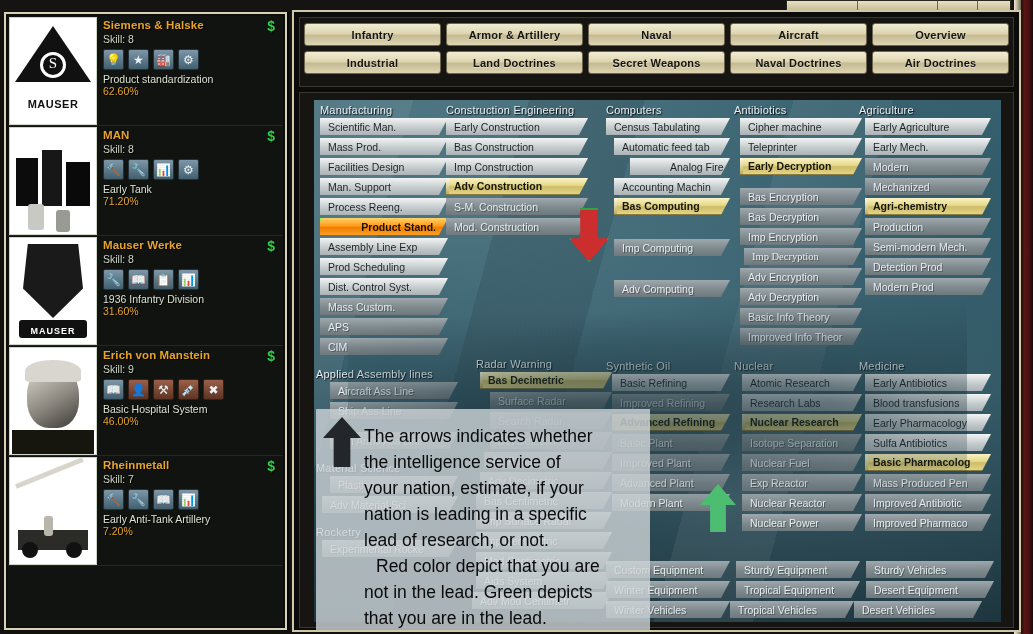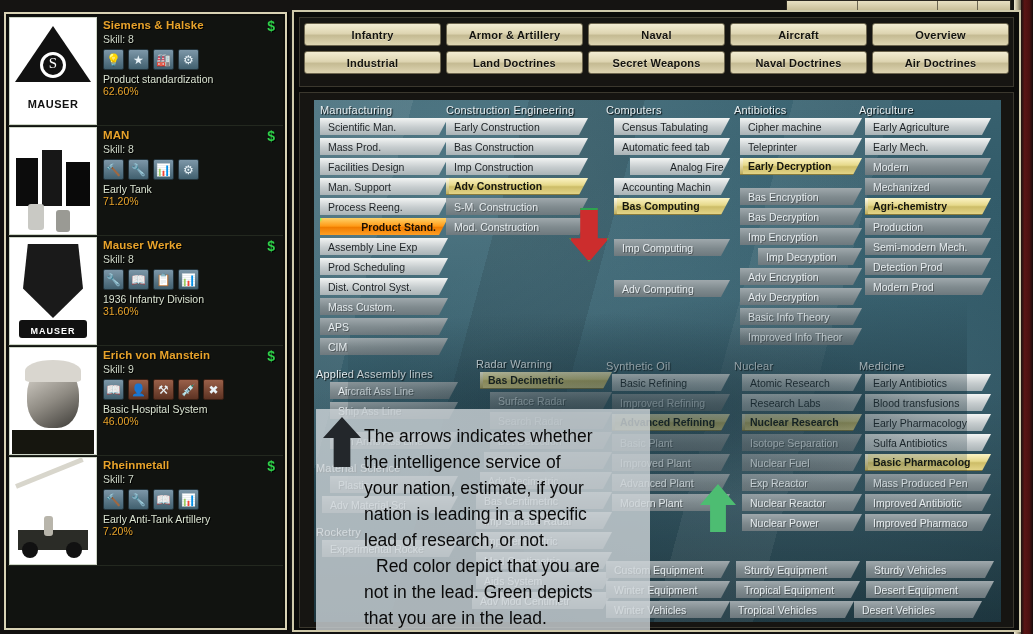--- a/index.html
+++ b/index.html
@@ -373,21 +373,21 @@
           <div class="node dim" style="margin-left:10px;">Bas Centimetric</div>
           <div class="node dim" style="margin-left:10px;">Imp Surface Radar</div>
           <div class="node dim" style="margin-left:10px;">Imp Centimetric</div>
           <div class="node dim" style="margin-left:10px;">Mod Centimetric</div>
           <div class="node dim" style="margin-left:10px;">Aids System</div>
           <div class="node dim" style="margin-left:6px;">Adv Mod Centimetr</div>
         </div>
 
         <div class="col" style="left:292px; top:4px; width:124px;">
           <div class="colhdr">Computers</div>
-          <div class="node" style="margin-left:8px;">Census Tabulating</div>
+          <div class="node" style="">Census Tabulating</div>
           <div class="node" style="margin-left:8px;">Automatic feed tab</div>
           <div class="node" style="margin-left:24px;padding-left:40px;">Analog Fire control</div>
           <div class="node" style="margin-left:8px;">Accounting Machin</div>
           <div class="node gold" style="margin-left:8px;">Bas Computing</div>
           <div class="gap2"></div>
           <div class="node dim" style="margin-left:8px;">Imp Computing</div>
           <div class="gap2"></div>
           <div class="node dim" style="margin-left:8px;">Adv Computing</div>
         </div>
 
@@ -404,21 +404,21 @@
 
         <div class="col" style="left:420px; top:4px; width:128px;">
           <div class="colhdr">Antibiotics</div>
           <div class="node" style="margin-left:6px;">Cipher machine</div>
           <div class="node" style="margin-left:6px;">Teleprinter</div>
           <div class="node gold" style="margin-left:6px;">Early Decryption</div>
           <div class="gap"></div>
           <div class="node dim" style="margin-left:6px;">Bas Encryption</div>
           <div class="node dim" style="margin-left:6px;">Bas Decryption</div>
           <div class="node dim" style="margin-left:6px;">Imp Encryption</div>
-          <div class="node dim" style="margin-left:24px;">Imp Decryption</div>
+          <div class="node dim" style="margin-left:10px;font-family:Liberation Serif, serif;">Imp Decryption</div>
           <div class="node dim" style="margin-left:6px;">Adv Encryption</div>
           <div class="node dim" style="margin-left:6px;">Adv Decryption</div>
           <div class="node dim" style="margin-left:6px;">Basic Info Theory</div>
           <div class="node dim" style="margin-left:6px;">Improved Info Theor</div>
         </div>
 
         <div class="col" style="left:420px; top:260px; width:128px;">
           <div class="colhdr">Nuclear</div>
           <div class="node" style="margin-left:8px;">Atomic Research</div>
           <div class="node" style="margin-left:8px;">Research Labs</div>

